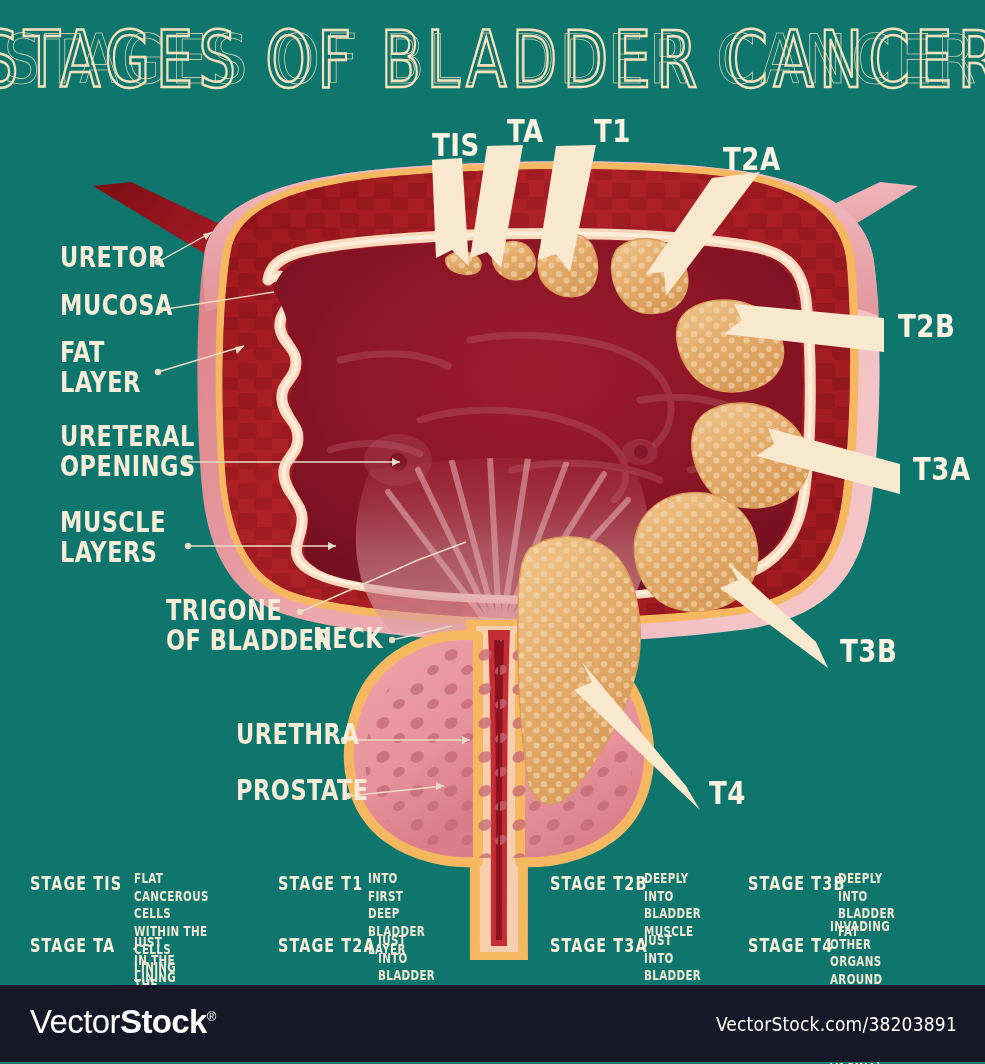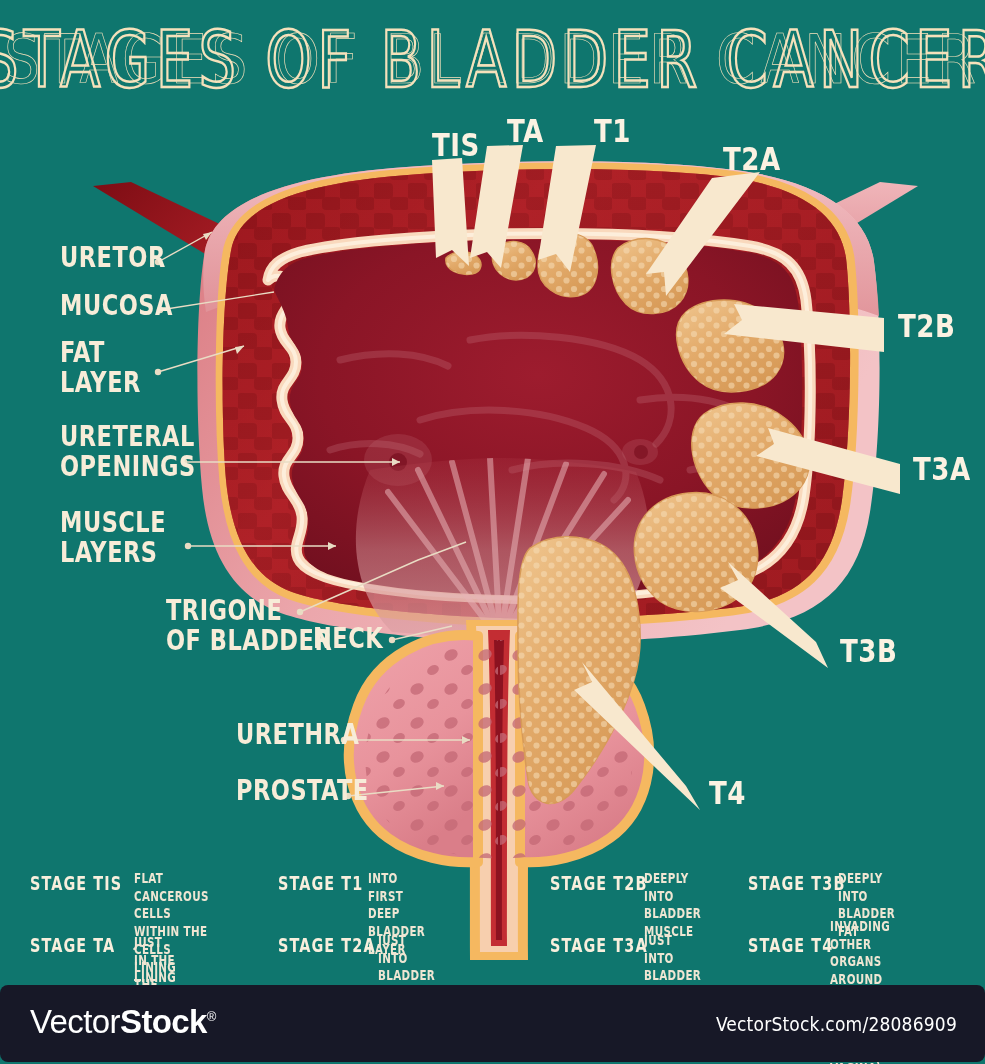--- a/index.html
+++ b/index.html
@@ -107,21 +107,20 @@
     transform: scaleY(1.2);
     transform-origin: left top;
     user-select: none;
   }
 
   
   #footer {
     position: absolute; left: 0; top: 985px;
     width: 985px; height: 77px;
     background: #171827;
-    border-radius: 8px;
   }
   #wm-logo {
     position: absolute; left: 30px; top: 18px;
     font-family: "Liberation Sans", sans-serif;
     font-size: 33px;
     color: #ffffff;
     letter-spacing: -0.6px;
     user-select: none;
   }
   #wm-logo .lt { font-weight: 300; }
@@ -493,16 +492,16 @@
     <div class="lg-cell">
       <div class="lg-name" style="left:718px; top:72px;">STAGE T4</div>
       <div class="lg-desc" style="left:800px; top:56px;">INVADING OTHER ORGANS
 AROUND THE BLADDER
 (PROSTATE, CERVIX, VAGINA)</div>
     </div>
   </div>
 
   <div id="footer">
     <div id="wm-logo"><span class="lt">Vector</span><span class="bd">Stock</span><span class="reg">®</span></div>
-    <div id="wm-url">VectorStock.com/28086909</div>
+    <div id="wm-url">VectorStock.com/38203891</div>
   </div>
 
 </div>
 
 </body></html>

